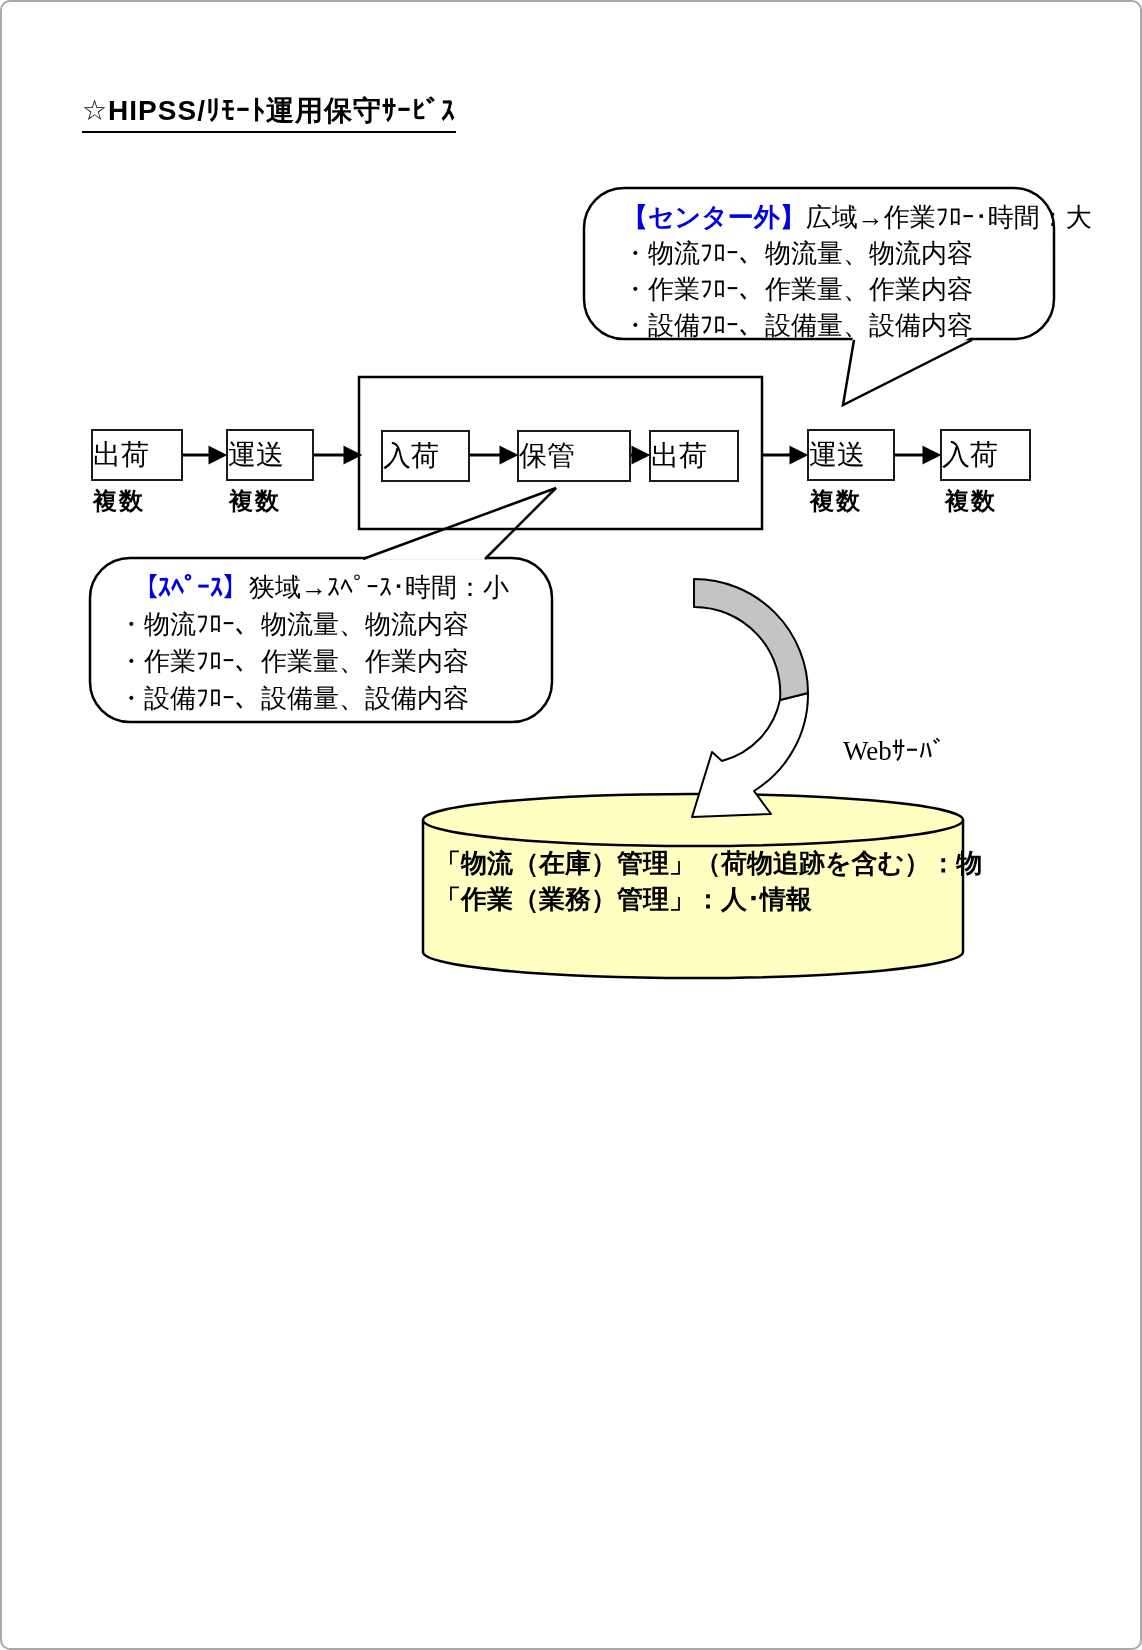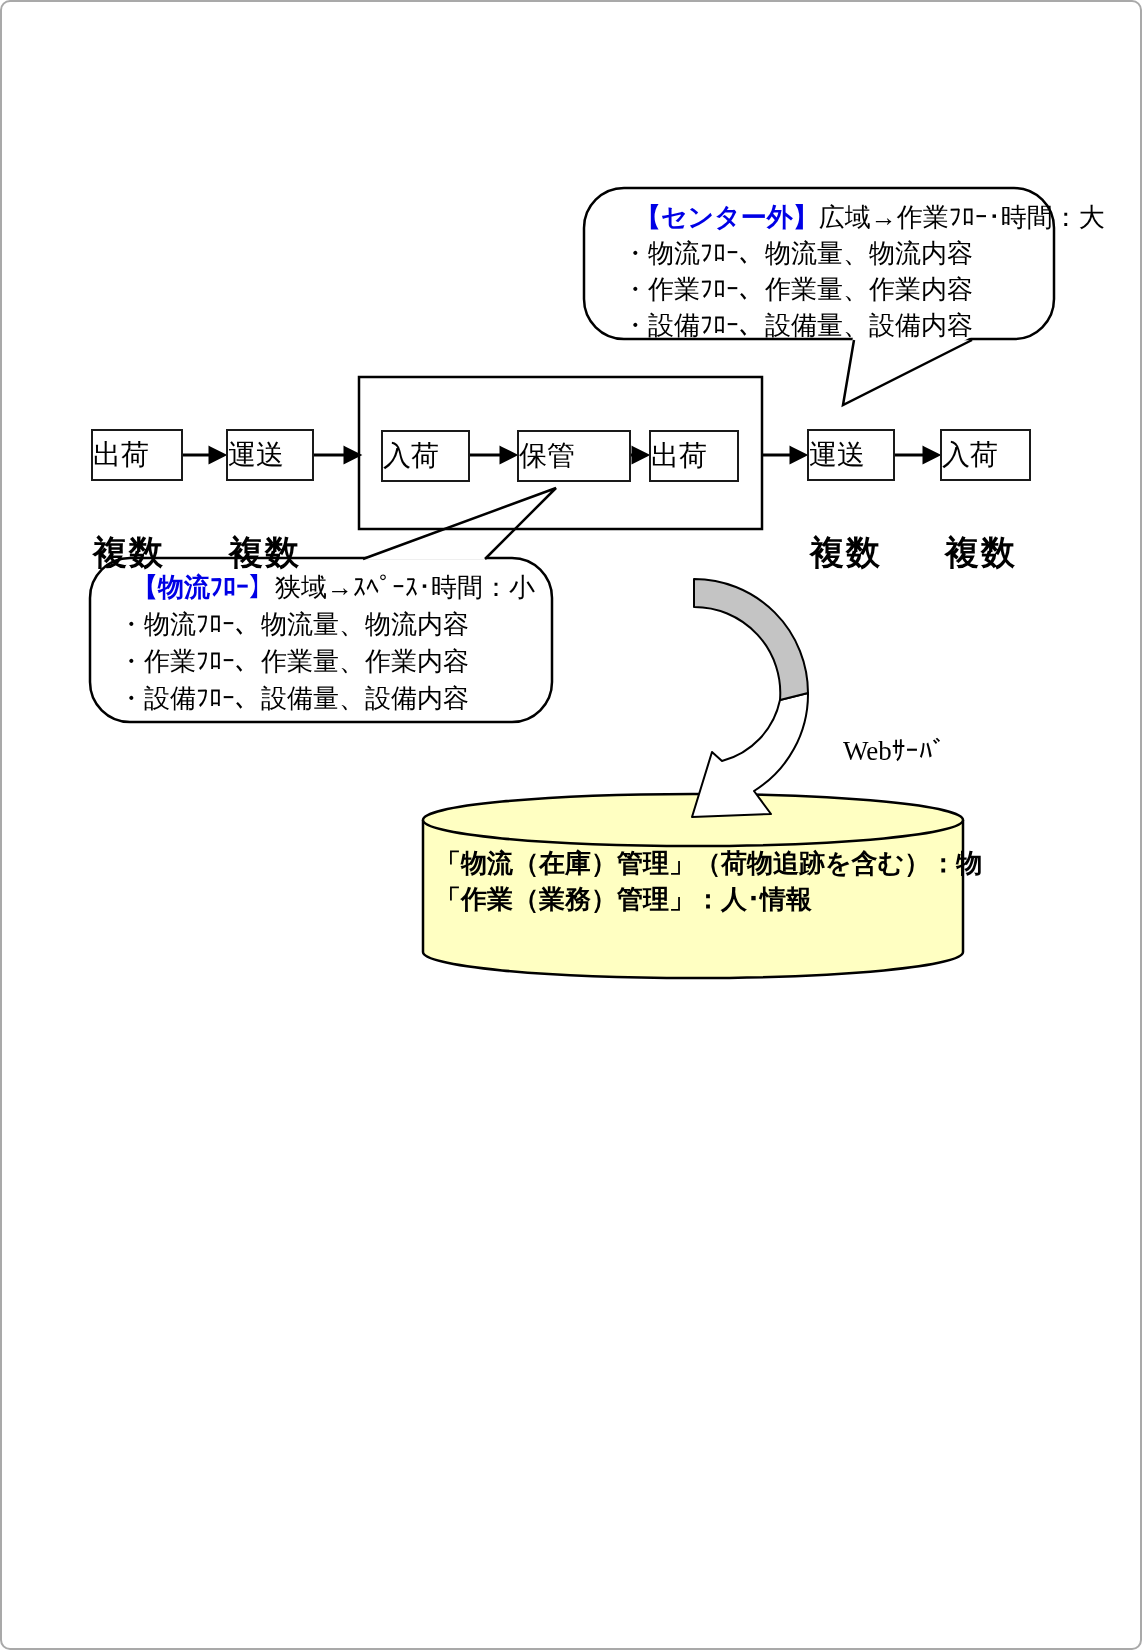--- a/index.html
+++ b/index.html
@@ -13,31 +13,31 @@
   .gothic{font-family:"Liberation Sans","DejaVu Sans",sans-serif;}
   #diagram-svg{position:absolute;left:0;top:0;z-index:1;}
   .txt{position:absolute;z-index:2;color:#000;}
 
   #page-title{
     left:80px; top:90px; font-size:28px; font-weight:bold; letter-spacing:1px;
     border-bottom:2.5px solid #000; padding-bottom:1px;
   }
 
   .bubble-text{font-size:26px; line-height:36px; white-space:nowrap;}
-  .bubble-tag{color:#0000e6; font-weight:bold;margin-left:13px;}
+  .bubble-tag{color:#0000e6; font-weight:bold;}
   .bubble-head-rest{color:#000;}
   .bubble-item{display:block;}
 
   .flow-box{
     position:absolute; z-index:2; box-sizing:border-box;
     border:2.5px solid #1a1a1a; background:#ffffff;
     font-size:28px; line-height:47px; height:52px;
   }
   .multi-note{
-    position:absolute; z-index:2; font-size:34px; font-weight:bold; letter-spacing:2px;margin-top:45px;
+    position:absolute; z-index:2; font-size:24px; font-weight:bold; letter-spacing:2px;
   }
 
   #web-server-label{left:841px; top:734px; font-size:27px; white-space:nowrap;}
 
   #cylinder-text{
     left:433px; top:843px; width:530px; z-index:2;
     font-size:26px; font-weight:bold; line-height:36px; white-space:nowrap;
   }
   .cyl-line{display:block;}
 </style>
@@ -73,33 +73,34 @@
       <polygon points="922,446 936,453 922,460"></polygon>
     </g>
 
     <path d="M 421,818 L 421,950 A 270,26 0 0 0 961,950 L 961,818" fill="#FFFFC2" stroke="#000" stroke-width="2.5"></path>
     <ellipse cx="691" cy="818" rx="270" ry="26" fill="#FFFFC2" stroke="#000" stroke-width="2.5"></ellipse>
 
     <path d="M 806,691 A 114,114 0 0 1 752,789 L 769,812 L 690,815 L 710,750 L 720,759 A 80,80 0 0 0 778,698 Z" fill="#ffffff" stroke="#000" stroke-width="2" stroke-linejoin="round"></path>
     <path d="M 692,577 A 114,114 0 0 1 806,691 L 778,698 A 86,86 0 0 0 692,605 Z" fill="#C4C4C4" stroke="#000" stroke-width="2" stroke-linejoin="round"></path>
   </svg>
 
+  <div id="page-title" class="txt gothic">☆HIPSS/ﾘﾓｰﾄ運用保守ｻｰﾋﾞｽ</div>
 
   <div class="txt serif bubble-text" style="left:620px; top:198px;">
     <span>
       <span class="bubble-tag">【センター外】</span><span class="bubble-head-rest">広域→作業ﾌﾛｰ･時間：大</span>
     </span>
     <span class="bubble-item">・物流ﾌﾛｰ、物流量、物流内容</span>
     <span class="bubble-item">・作業ﾌﾛｰ、作業量、作業内容</span>
     <span class="bubble-item">・設備ﾌﾛｰ、設備量、設備内容</span>
   </div>
 
   <div class="txt serif bubble-text" style="left:116px; top:567px; line-height:37px;">
     <span>
-      <span class="bubble-tag" style="margin-left:14px;">【物流ﾌﾛｰ】</span><span class="bubble-head-rest">狭域→ｽﾍﾟｰｽ･時間：小</span>
+      <span class="bubble-tag" style="margin-left:14px;">【ｽﾍﾟｰｽ】</span><span class="bubble-head-rest">狭域→ｽﾍﾟｰｽ･時間：小</span>
     </span>
     <span class="bubble-item">・物流ﾌﾛｰ、物流量、物流内容</span>
     <span class="bubble-item">・作業ﾌﾛｰ、作業量、作業内容</span>
     <span class="bubble-item">・設備ﾌﾛｰ、設備量、設備内容</span>
   </div>
 
   <div class="flow-box serif" style="left:89px;  top:427px; width:92px;">出荷</div>
   <div class="flow-box serif" style="left:224px; top:427px; width:88px;">運送</div>
   <div class="flow-box serif" style="left:379px; top:428px; width:89px;">入荷</div>
   <div class="flow-box serif" style="left:515px; top:428px; width:114px;">保管</div>

